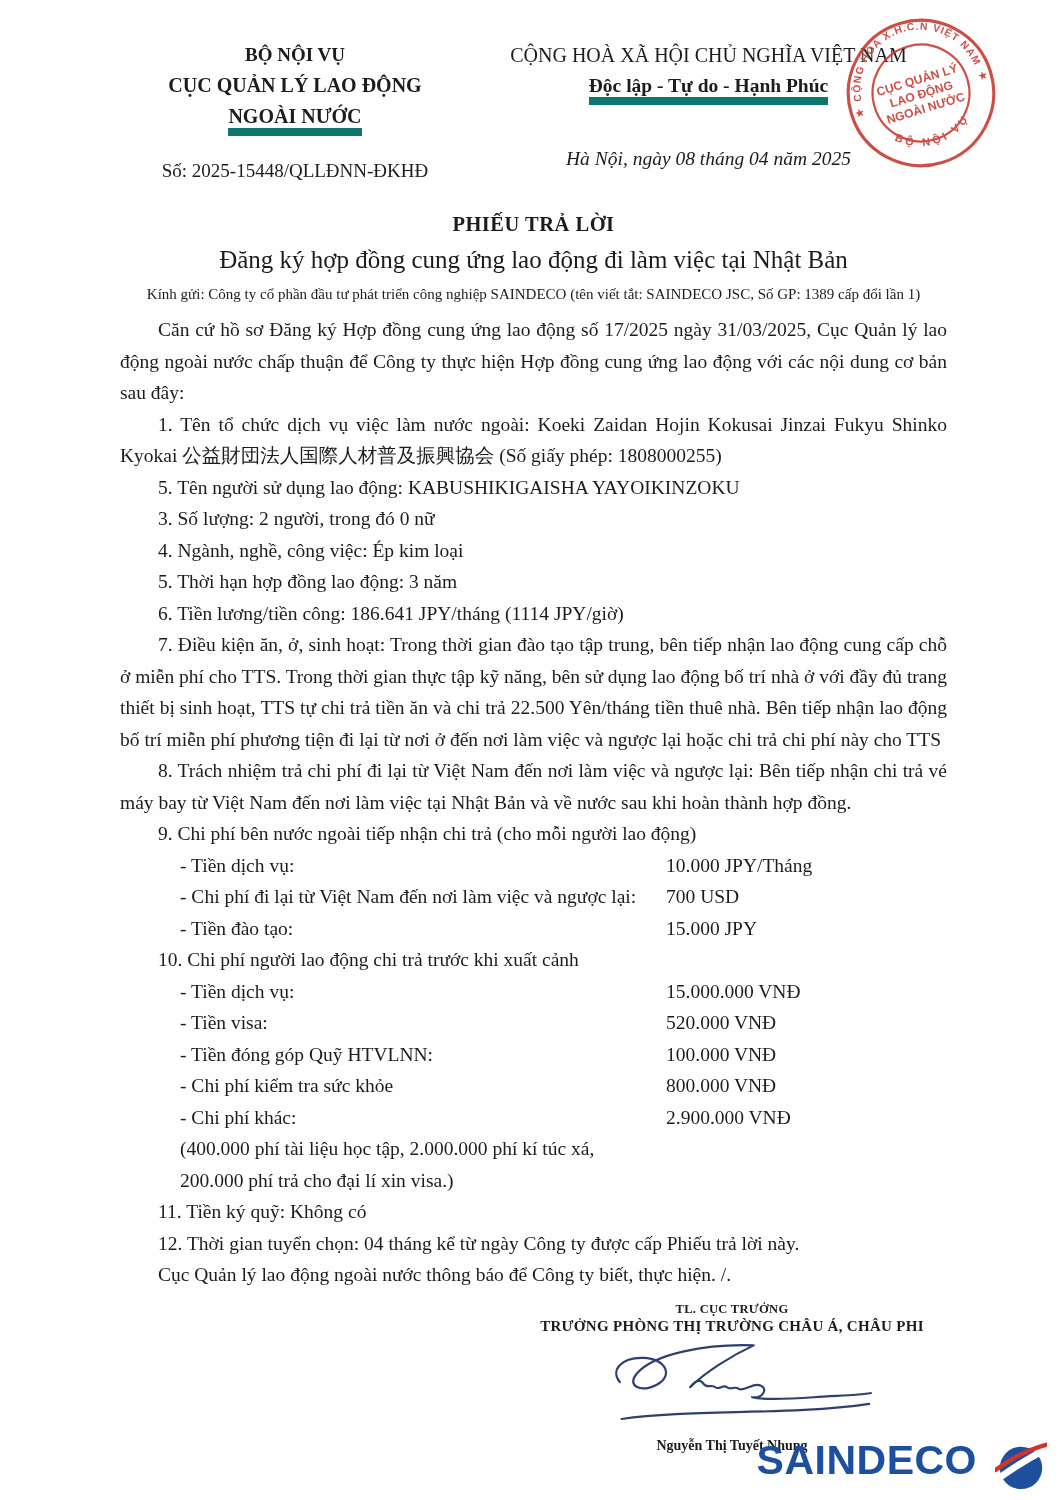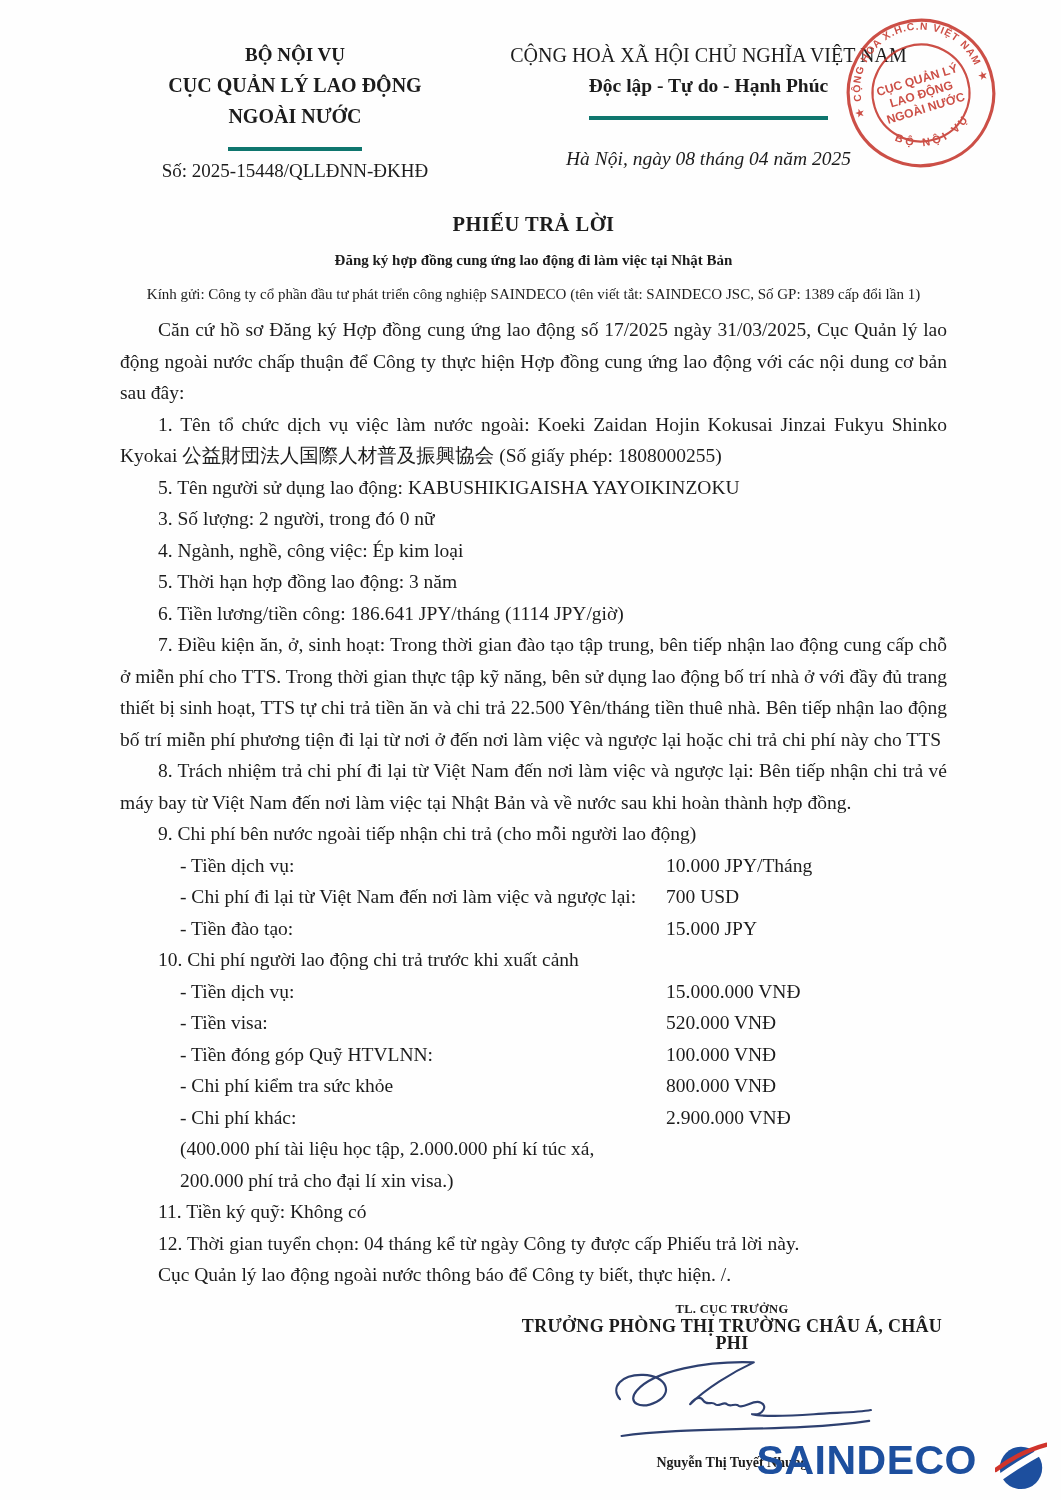--- a/index.html
+++ b/index.html
@@ -16,39 +16,39 @@
   }
   .content { padding: 40px 114px 0 120px; }
 
   
   .hdr { display: flex; align-items: flex-start; }
   .hdr-left { width: 350px; text-align: center; flex-shrink: 0; }
   .hdr-right { flex: 1; text-align: center; }
   .hdr-l1 { font-weight: bold; font-size: 19px; line-height: 30px; }
   .hdr-l2 { font-weight: bold; font-size: 20px; line-height: 31px; }
   .hdr-l3 { font-weight: bold; font-size: 20px; line-height: 31px; }
-  .u2 { border-bottom: 4px solid #0f766e; padding-bottom: 20px; }
+  .u2 { border-bottom: 8px solid #0f766e; padding-bottom: 1px; }
   .doc-number { font-size: 19px; margin-top: 28px; }
   .hdr-r1 { font-weight: normal; font-size: 20px; line-height: 31px; }
   .hdr-r2 { font-weight: bold; font-size: 19.5px; line-height: 30px; }
   .date-line { font-style: italic; font-size: 19.5px; margin-top: 47px; }
 
   .stamp {
     position: absolute;
     top: 14px;
     left: 842px;
     width: 158px;
     height: 158px;
     opacity: 0.88;
   }
 
   
   .title-block { text-align: center; margin-top: 26px; }
   .doc-title { font-weight: bold; font-size: 20.5px; line-height: 32px; letter-spacing: 0.5px; }
-  .doc-subtitle { font-weight: bold; font-size: 15px; line-height: 32px; margin-top: 4px; }
+  .doc-subtitle { font-weight: normal; font-size: 25px; line-height: 32px; margin-top: 4px; }
   .salutation { font-size: 15px; line-height: 32px; margin-top: 2px; }
 
   
   .body-text { margin-top: 4px; }
   p.para {
     font-size: 19.5px;
     line-height: 31.5px;
     text-align: justify;
     text-indent: 38px;
   }
@@ -67,21 +67,21 @@
 
   
   .sig-block {
     width: 430px;
     margin-left: auto;
     margin-top: 10px;
     text-align: center;
     font-family: "Liberation Serif", serif;
   }
   .sig-title1 { font-weight: bold; font-size: 12.5px; line-height: 17px; letter-spacing: 0.3px; }
-  .sig-title2 { font-weight: bold; font-size: 18px; line-height: 17px; letter-spacing: 0.3px; }
+  .sig-title2 { font-weight: bold; font-size: 15px; line-height: 17px; letter-spacing: 0.3px; }
   .sig-draw { display: block; margin: 2px auto 0 auto; }
   .sig-name { font-weight: bold; font-size: 14px; margin-top: 9px; }
 
   
   .brand {
     position: absolute;
     right: 14px;
     bottom: 8px;
     display: flex;
     align-items: flex-start;

